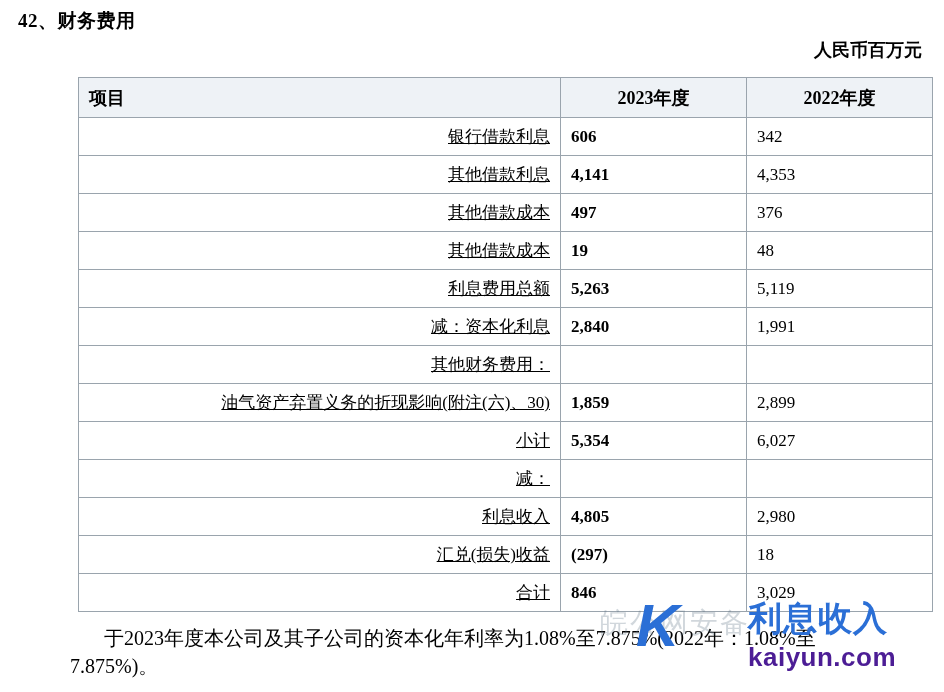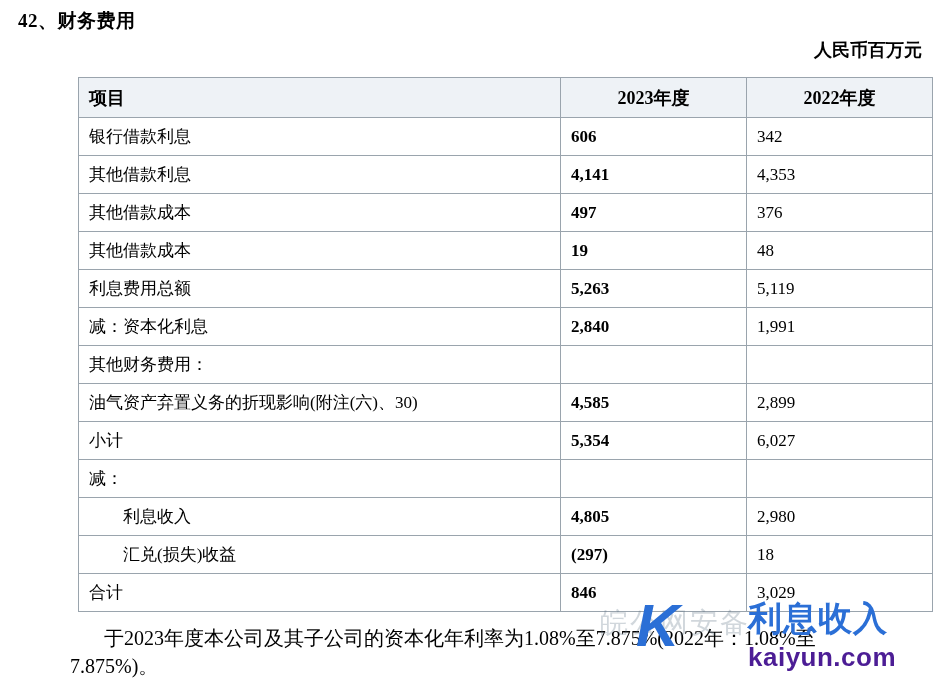--- a/index.html
+++ b/index.html
@@ -61,23 +61,24 @@
     background: #eef2f6;
     height: 40px;
     font-weight: bold;
     font-size: 18px;
   }
   th.h-item { text-align: left; padding-left: 14px; }
   th.h-y1 { text-align: center; }
   th.h-y2 { text-align: center; font-weight: normal; }
 
   td.label {
-    text-align: left;
+    text-align: right;
     padding-left: 14px;
     white-space: nowrap;
+    text-decoration: underline;
   }
   td.label.indent { padding-left: 44px; }
   td.num {
     text-align: left;
     padding-right: 16px;
   }
   td.num.cur { font-weight: bold; }
   td.num.prev { font-weight: normal; }
 
   .note {
@@ -196,21 +197,21 @@
         <td class="num cur">2,840</td>
         <td class="num prev">1,991</td>
       </tr>
       <tr>
         <td class="label">其他财务费用：</td>
         <td class="num cur"></td>
         <td class="num prev"></td>
       </tr>
       <tr>
         <td class="label">油气资产弃置义务的折现影响(附注(六)、30)</td>
-        <td class="num cur">4,585</td>
+        <td class="num cur">1,859</td>
         <td class="num prev">2,899</td>
       </tr>
       <tr>
         <td class="label">小计</td>
         <td class="num cur">5,354</td>
         <td class="num prev">6,027</td>
       </tr>
       <tr>
         <td class="label">减：</td>
         <td class="num cur"></td>

